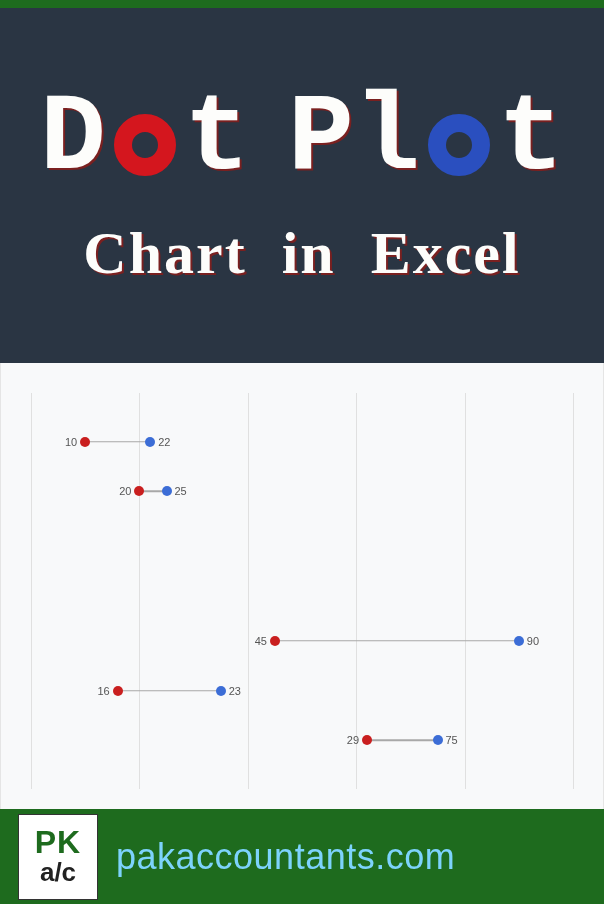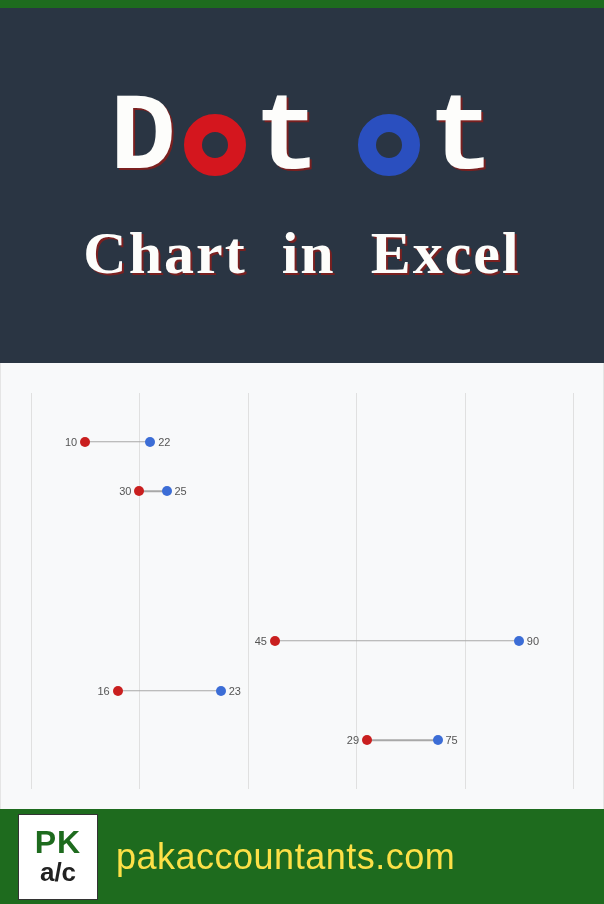--- a/index.html
+++ b/index.html
@@ -139,40 +139,41 @@
       line-height: 1;
       letter-spacing: 1px;
     }
     .logo-ac {
       font-size: 26px;
       color: #222;
       line-height: 1.1;
     }
     .footer-text {
       font-size: 36px;
-      color: #fde047;
+      color: #7dd3fc;
       font-family: Arial, sans-serif;
       letter-spacing: 0.5px;
     }
     .green-strip {
       height: 8px;
       background: #1e6b1e;
     }
   </style>
 </head>
 <body>
 
 <div class="container">
   <div class="green-strip"></div>
   <div class="header">
     <div class="title-line1">
       <span class="big-letter">D</span>
       <span class="ring-red"></span>
       <span class="big-letter">t</span>
       <span style="width:22px"></span>
+      <span class="big-letter">Pl</span>
       <span class="ring-blue"></span>
       <span class="big-letter">t</span>
     </div>
     <div class="title-line2">Chart in Excel</div>
   </div>
 
   <div class="chart-area">
     <div class="chart-inner" id="chart-inner">
         <div class="gridline" style="left: 0%;"></div>
         <div class="gridline" style="left: 20%;"></div>
@@ -184,21 +185,21 @@
           <div class="connector" style="left: 10%; width: 12%;"></div>
           <div class="dot dot-red" style="left: 10%;"></div>
           <div class="dot dot-blue" style="left: 22%;"></div>
           <div class="vlabel vlabel-left" style="left: 10%;">10</div>
           <div class="vlabel vlabel-right" style="left: 22%;">22</div>
         </div>
         <div class="row" style="top: calc(24.8571% - 10px);">
           <div class="connector" style="left: 20%; width: 5%;"></div>
           <div class="dot dot-red" style="left: 20%;"></div>
           <div class="dot dot-blue" style="left: 25%;"></div>
-          <div class="vlabel vlabel-left" style="left: 20%;">30</div>
+          <div class="vlabel vlabel-left" style="left: 20%;">20</div>
           <div class="vlabel vlabel-right" style="left: 25%;">25</div>
         </div>
         <div class="row" style="top: calc(62.5714% - 10px);">
           <div class="connector" style="left: 45%; width: 45%;"></div>
           <div class="dot dot-red" style="left: 45%;"></div>
           <div class="dot dot-blue" style="left: 90%;"></div>
           <div class="vlabel vlabel-left" style="left: 45%;">45</div>
           <div class="vlabel vlabel-right" style="left: 90%;">90</div>
         </div>
         <div class="row" style="top: calc(75.1429% - 10px);">

